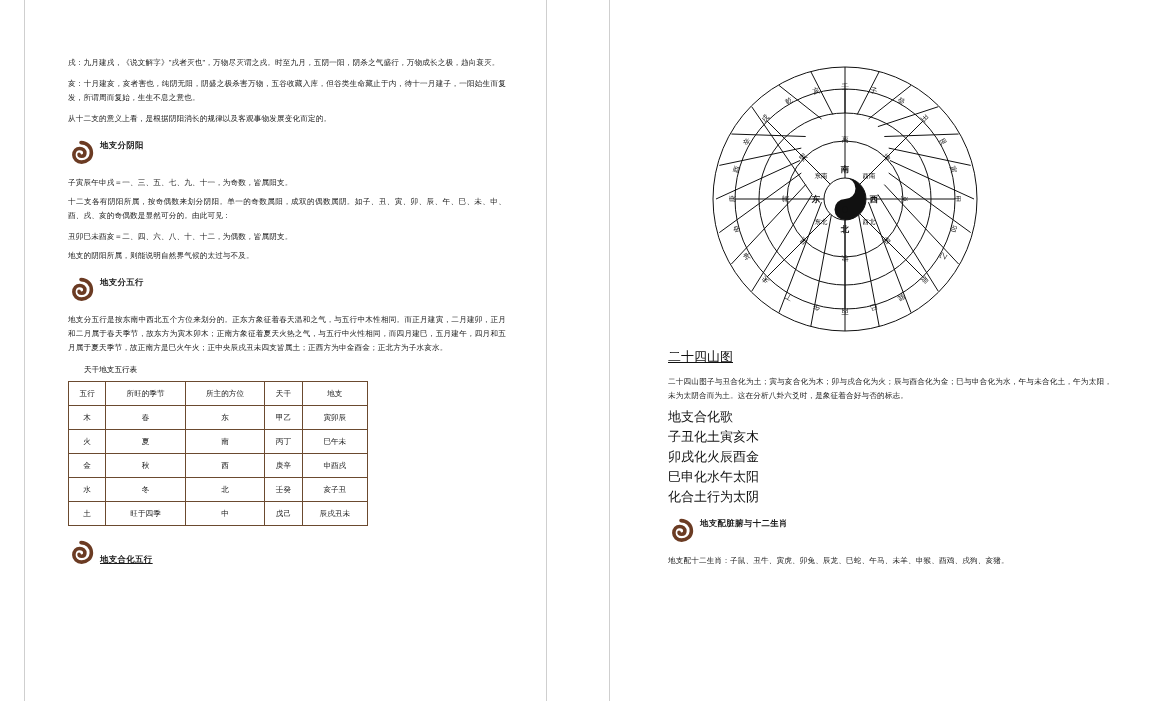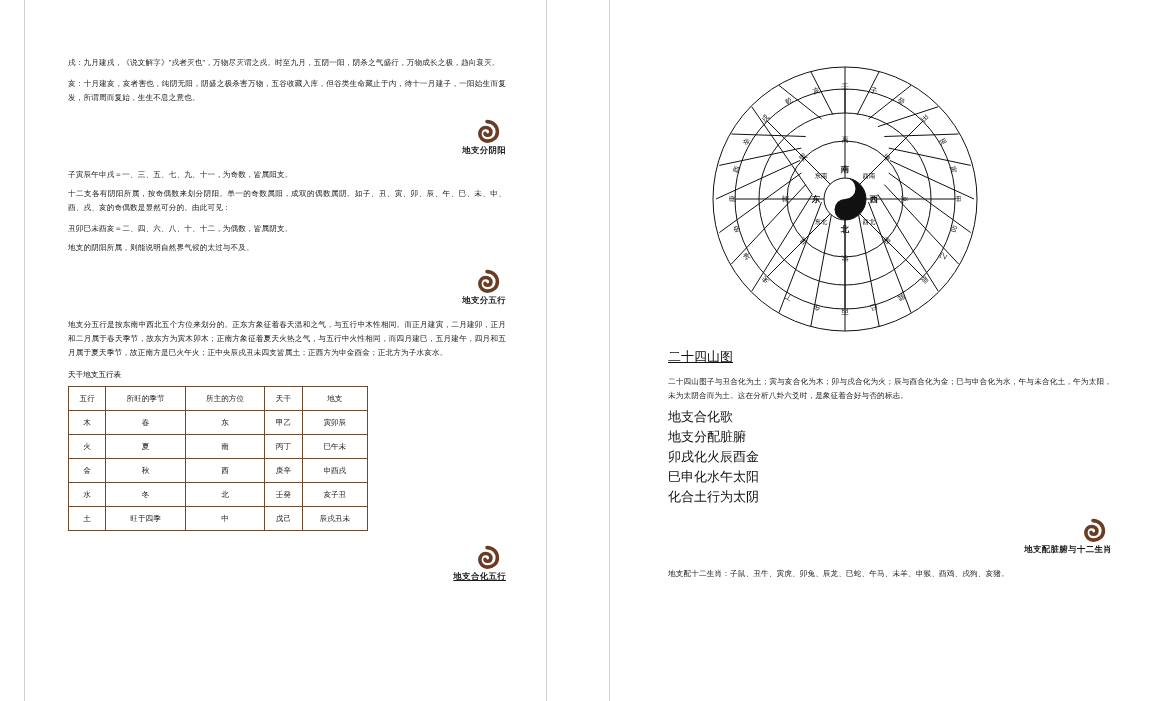--- a/index.html
+++ b/index.html
@@ -46,42 +46,41 @@
     margin: 0 0 7px 0;
     text-align: justify;
     letter-spacing: 0.15px;
     color: #1b1b1b;
   }
   p.tight { margin-bottom: 5px; }
 
   
   .heading {
     display: flex;
-    align-items: flex-end;
+    align-items: flex-start;
     margin: 14px 0 10px 0;
-    flex-direction: column;
   }
   .spiral {
     width: 26px;
     height: 26px;
     margin-right: 6px;
     flex: 0 0 auto;
   }
   .heading .htext {
     font-size: 8.4px;
     font-weight: bold;
     color: #1b1b1b;
     letter-spacing: 0.4px;
     padding-bottom: 2px;
   }
   .heading.low .htext { align-self: flex-end; padding-bottom: 1px; text-decoration: underline; }
 
   .table-caption {
     font-size: 7.6px;
-    margin: 10px 0 6px 0;
+    margin: 10px 0 6px 16px;
   }
   table.wuxing {
     border-collapse: collapse;
     width: 300px;
     margin: 0 0 2px 0;
     border: 1px solid #6b4a2f;
   }
   table.wuxing th, table.wuxing td {
     border: 1px solid #6b4a2f;
     height: 23px;
@@ -123,20 +122,21 @@
 <div class="page-wrap">
 
   <div class="rule left-a"></div>
   <div class="rule mid-a"></div>
   <div class="rule mid-b"></div>
 
   <div class="col col-left">
 
     <p class="body">戌：九月建戌，《说文解字》"戌者灭也"，万物尽灭谓之戌。时至九月，五阴一阳，阴杀之气盛行，万物成长之极，趋向衰灭。</p>
     <p class="body">亥：十月建亥，亥者害也，纯阴无阳，阴盛之极杀害万物，五谷收藏入库，但谷类生命藏止于内，待十一月建子，一阳始生而复发，所谓周而复始，生生不息之意也。</p>
+    <p class="body">从十二支的意义上看，是根据阴阳消长的规律以及客观事物发展变化而定的。</p>
 
     <div class="heading">
       <svg class="spiral" viewBox="0 0 40 40">
         <path d="M20 4 C29 4 36 11 36 20 C36 28 29 34 21 34 C14 34 9 29 9 23 C9 17 13 13 18 13 C23 13 26 16 26 20 C26 23 24 25 21 25 C19 25 17 24 17 22" fill="none" stroke="#6b3b23" stroke-width="5.5" stroke-linecap="round"></path>
       </svg>
       <span class="htext">地支分阴阳</span>
     </div>
 
     <p class="body tight">子寅辰午申戌＝一、三、五、七、九、十一，为奇数，皆属阳支。</p>
     <p class="body">十二支各有阴阳所属，按奇偶数来划分阴阳。单一的奇数属阳，成双的偶数属阴。如子、丑、寅、卯、辰、午、巳、未、申、酉、戌、亥的奇偶数是显然可分的。由此可见：</p>
@@ -317,21 +317,21 @@
           <text x="111" y="114">东南</text>
         </g>
       </svg>
     </div>
 
     <div class="dia-caption">二十四山图</div>
 
     <p class="body">二十四山图子与丑合化为土；寅与亥合化为木；卯与戌合化为火；辰与酉合化为金；巳与申合化为水，午与未合化土，午为太阳，未为太阴合而为土。这在分析八卦六爻时，是象征着合好与否的标志。</p>
 
     <div class="list-line">地支合化歌</div>
-    <div class="list-line">地支分配脏腑</div>
+    <div class="list-line">子丑化土寅亥木</div>
     <div class="list-line">卯戌化火辰酉金</div>
     <div class="list-line">巳申化水午太阳</div>
     <div class="list-line">化合土行为太阴</div>
 
     <div class="heading">
       <svg class="spiral" viewBox="0 0 40 40">
         <path d="M20 4 C29 4 36 11 36 20 C36 28 29 34 21 34 C14 34 9 29 9 23 C9 17 13 13 18 13 C23 13 26 16 26 20 C26 23 24 25 21 25 C19 25 17 24 17 22" fill="none" stroke="#6b3b23" stroke-width="5.5" stroke-linecap="round"></path>
       </svg>
       <span class="htext">地支配脏腑与十二生肖</span>
     </div>

